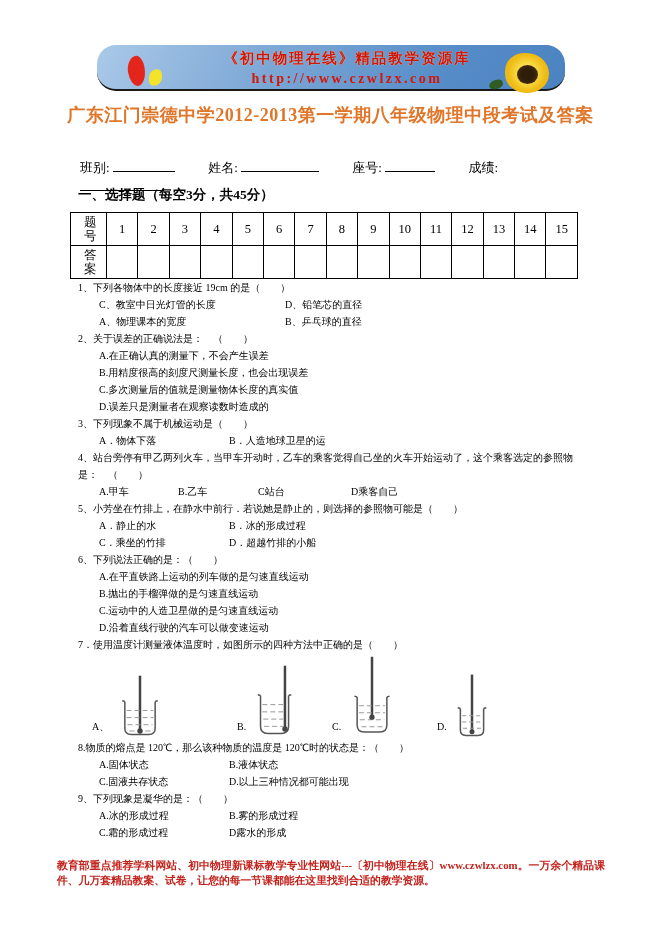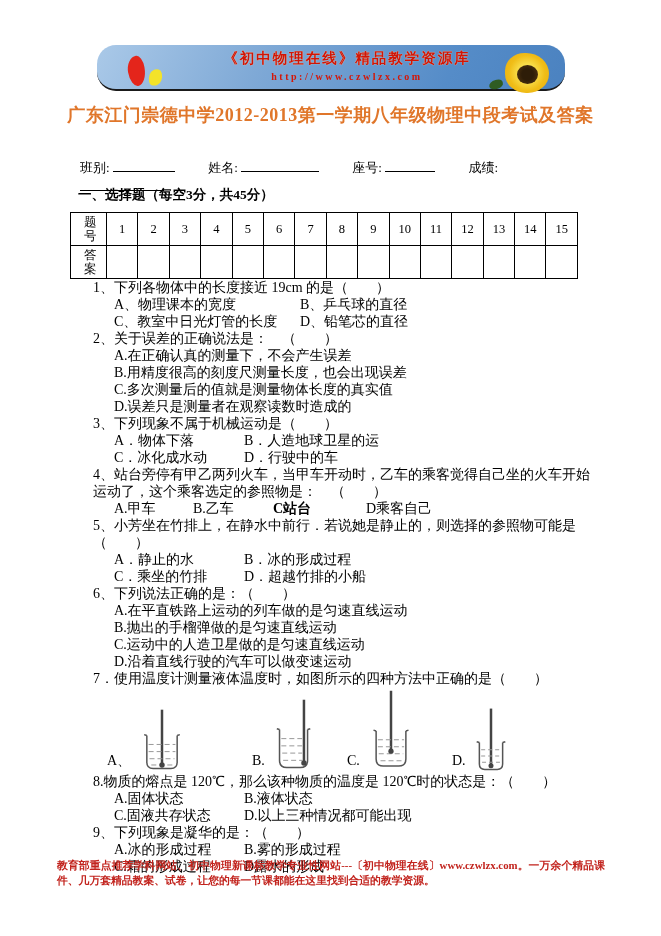--- a/index.html
+++ b/index.html
@@ -11,21 +11,21 @@
   }
   
   .banner {
     position:absolute; left:97px; top:45px; width:468px; height:46px;
     background:linear-gradient(115deg,#aac9e8 0%, #7fa9d6 35%, #558cc8 75%, #4b82c0 100%);
     border-bottom:2px solid #1a1a1a;
     border-radius:19px;
   }
   .banner-text { position:absolute; left:90px; top:4px; width:320px; text-align:center; }
   .banner-title { font-size:14.5px; font-weight:bold; color:#cf1507; letter-spacing:2px; text-shadow:0 0 1px #fbe9c8; }
-  .banner-url { font-size:10px; font-weight:bold; color:#d41708; letter-spacing:2.5px; margin-top:3px; }
+  .banner-url { font-size:14px; font-weight:bold; color:#d41708; letter-spacing:2.5px; margin-top:3px; }
   .logo-red { position:absolute; left:31px; top:11px; width:17px; height:30px; background:#e4251b;
     border-radius:62% 38% 55% 45% / 50% 42% 58% 50%; transform:rotate(-10deg); }
   .logo-yellow { position:absolute; left:52px; top:24px; width:13px; height:17px; background:#f3e32a;
     border-radius:55% 45% 60% 40% / 45% 55% 45% 55%; transform:rotate(18deg); }
   .sunflower-petals { position:absolute; right:16px; bottom:-4px; width:44px; height:40px;
     background:radial-gradient(circle,#f8dd4a 30%, #f0bd17 60%, #e8a90f 100%);
     border-radius:46% 54% 50% 50%; }
   .sunflower-center { position:absolute; right:27px; bottom:5px; width:21px; height:19px;
     background:radial-gradient(circle,#2e1d08 40%, #5a3a12 100%); border-radius:50%; }
   .leaf { position:absolute; right:62px; bottom:0px; width:14px; height:9px; background:#2f5c22;
@@ -43,29 +43,29 @@
   
   .sec-heading { position:absolute; left:78px; top:186px; font-size:13.5px; font-weight:bold; }
   
   .ans-table { position:absolute; left:70px; top:212px; width:508px;
     border-collapse:collapse; table-layout:fixed; font-size:12.5px; }
   .ans-table td { border:1.4px solid #000; text-align:center; padding:0; }
   .ans-table tr:first-child td { height:33px; }
   .ans-table tr:last-child td { height:30px; }
   .ans-table td.hdr { width:36px; line-height:14px; padding:2px 13px; font-size:12.5px; }
   
-  .questions { position:absolute; left:93px; top:279px; width:506px;
-    font-size:14px; line-height:17px; }
+  .questions { position:absolute; left:78px; top:279px; width:506px;
+    font-size:10px; line-height:17px; }
   .optline { padding-left:21px; display:flex; }
   .optline span { display:inline-block; }
   .cwide > span:first-child { width:186px; }
   .cnarrow > span:first-child { width:130px; }
   .q4cols > span:nth-child(1){ width:79px; }
   .q4cols > span:nth-child(2){ width:80px; }
-  .q4cols > span:nth-child(3){ width:93px;font-weight:bold; }
+  .q4cols > span:nth-child(3){ width:93px; }
   
   .figrow { display:flex; align-items:flex-end; height:86px; padding-left:14px; }
   .figgroup { display:flex; align-items:flex-end; }
   .figlabel { padding:0 5px 4px 0; }
   .gA { width:145px; } .gB { width:95px; } .gC { width:105px; } .gD { width:90px; }
   svg line, svg path { vector-effect:non-scaling-stroke; }
   
   .footer { position:absolute; left:57px; top:858px; width:548px;
     font-size:10.8px; line-height:15px; font-weight:bold; color:#c2231d; text-align:justify; }
 </style>
@@ -136,27 +136,27 @@
           <td></td>
         </tr>
   </tbody>
     </table>
 
   <div class="questions">
 
     <div class="q">
       <div class="stem">1、下列各物体中的长度接近 19cm 的是（　　）</div>
       <div class="optline cwide">
+          <span>C、教室中日光灯管的长度</span>
+          <span>D、铅笔芯的直径</span>
+        </div>
+      <div class="optline cwide">
           <span>A、物理课本的宽度</span>
           <span>B、乒乓球的直径</span>
         </div>
-      <div class="optline cwide">
-          <span>C、教室中日光灯管的长度</span>
-          <span>D、铅笔芯的直径</span>
-        </div>
     </div>
 
     <div class="q">
       <div class="stem">2、关于误差的正确说法是：　（　　）</div>
       <div class="optline">
           <span>A.在正确认真的测量下，不会产生误差</span>
         </div>
       <div class="optline">
           <span>B.用精度很高的刻度尺测量长度，也会出现误差</span>
         </div>
@@ -166,24 +166,20 @@
       <div class="optline">
           <span>D.误差只是测量者在观察读数时造成的</span>
         </div>
     </div>
 
     <div class="q">
       <div class="stem">3、下列现象不属于机械运动是（　　）</div>
       <div class="optline cnarrow">
           <span>A．物体下落</span>
           <span>B．人造地球卫星的运</span>
-        </div>
-      <div class="optline cnarrow">
-          <span>C．冰化成水动</span>
-          <span>D．行驶中的车</span>
         </div>
     </div>
 
     <div class="q">
       <div class="stem">4、站台旁停有甲乙两列火车，当甲车开动时，乙车的乘客觉得自己坐的火车开始运动了，这个乘客选定的参照物是：　（　　）</div>
       <div class="optline q4cols">
           <span>A.甲车</span>
           <span>B.乙车</span>
           <span>C站台</span>
           <span>D乘客自己</span>

